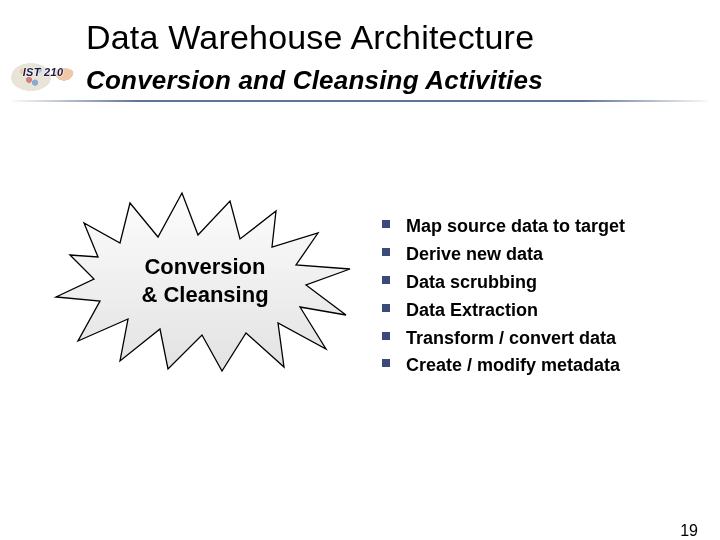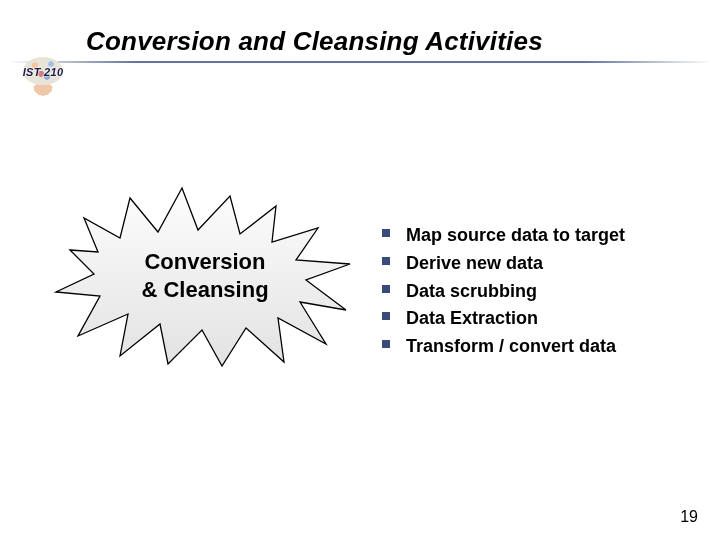--- a/index.html
+++ b/index.html
@@ -33,21 +33,21 @@
     background: linear-gradient(to right, rgba(120,140,170,0.05) 0%, rgba(80,100,140,0.9) 18%, rgba(80,100,140,0.9) 82%, rgba(120,140,170,0.05) 100%);
     margin: 4px 12px 0 12px;
   }
   .logo-badge {
     position: absolute;
     top: 54px;
     left: 8px;
     width: 70px;
     height: 46px;
     display: flex;
-    flex-direction: column;
+    flex-direction: row;
     align-items: center;
     justify-content: center;
     gap: 2px;
   }
   .logo-blob {
     width: 40px;
     height: 28px;
     border-radius: 50% 50% 45% 45%;
     background:
       radial-gradient(circle at 30% 30%, #f6c6a0 0 8%, transparent 10%),
@@ -135,35 +135,36 @@
     position: absolute;
     left: 4px;
     top: 7px;
     width: 8px;
     height: 8px;
     background: #3a4a7a;
   }
 
   .pagenum {
     position: absolute;
-    bottom: 14px;
+    bottom: 0;
     right: 22px;
     font-size: 16px;
     color: #000;
   }
 </style>
 </head>
 <body>
 
 <div class="header">
   <div class="logo-badge">
     <div class="logo-blob"></div>
     <div class="logo-hand"></div>
     <div class="badge-text">IST 210</div>
   </div>
+  <h1 class="title">Data Warehouse Architecture</h1>
   <h2 class="subtitle">Conversion and Cleansing Activities</h2>
   <div class="rule"></div>
 </div>
 
 <div class="content">
 
   <div class="burst-wrap">
     <svg class="burst-svg" viewBox="0 0 310 190" preserveAspectRatio="none">
       <defs>
         <linearGradient id="bg" x1="0" y1="0" x2="0" y2="1">
@@ -183,18 +184,19 @@
 &amp; Cleansing</div>
   </div>
 
   <div class="bullets">
     <ul>
       <li>Map source data to target</li>
       <li>Derive new data</li>
       <li>Data scrubbing</li>
       <li>Data Extraction</li>
       <li>Transform / convert data</li>
+      <li>Create / modify metadata</li>
     </ul>
   </div>
 
 </div>
 
 <div class="pagenum">19</div>
 
 </body></html>

